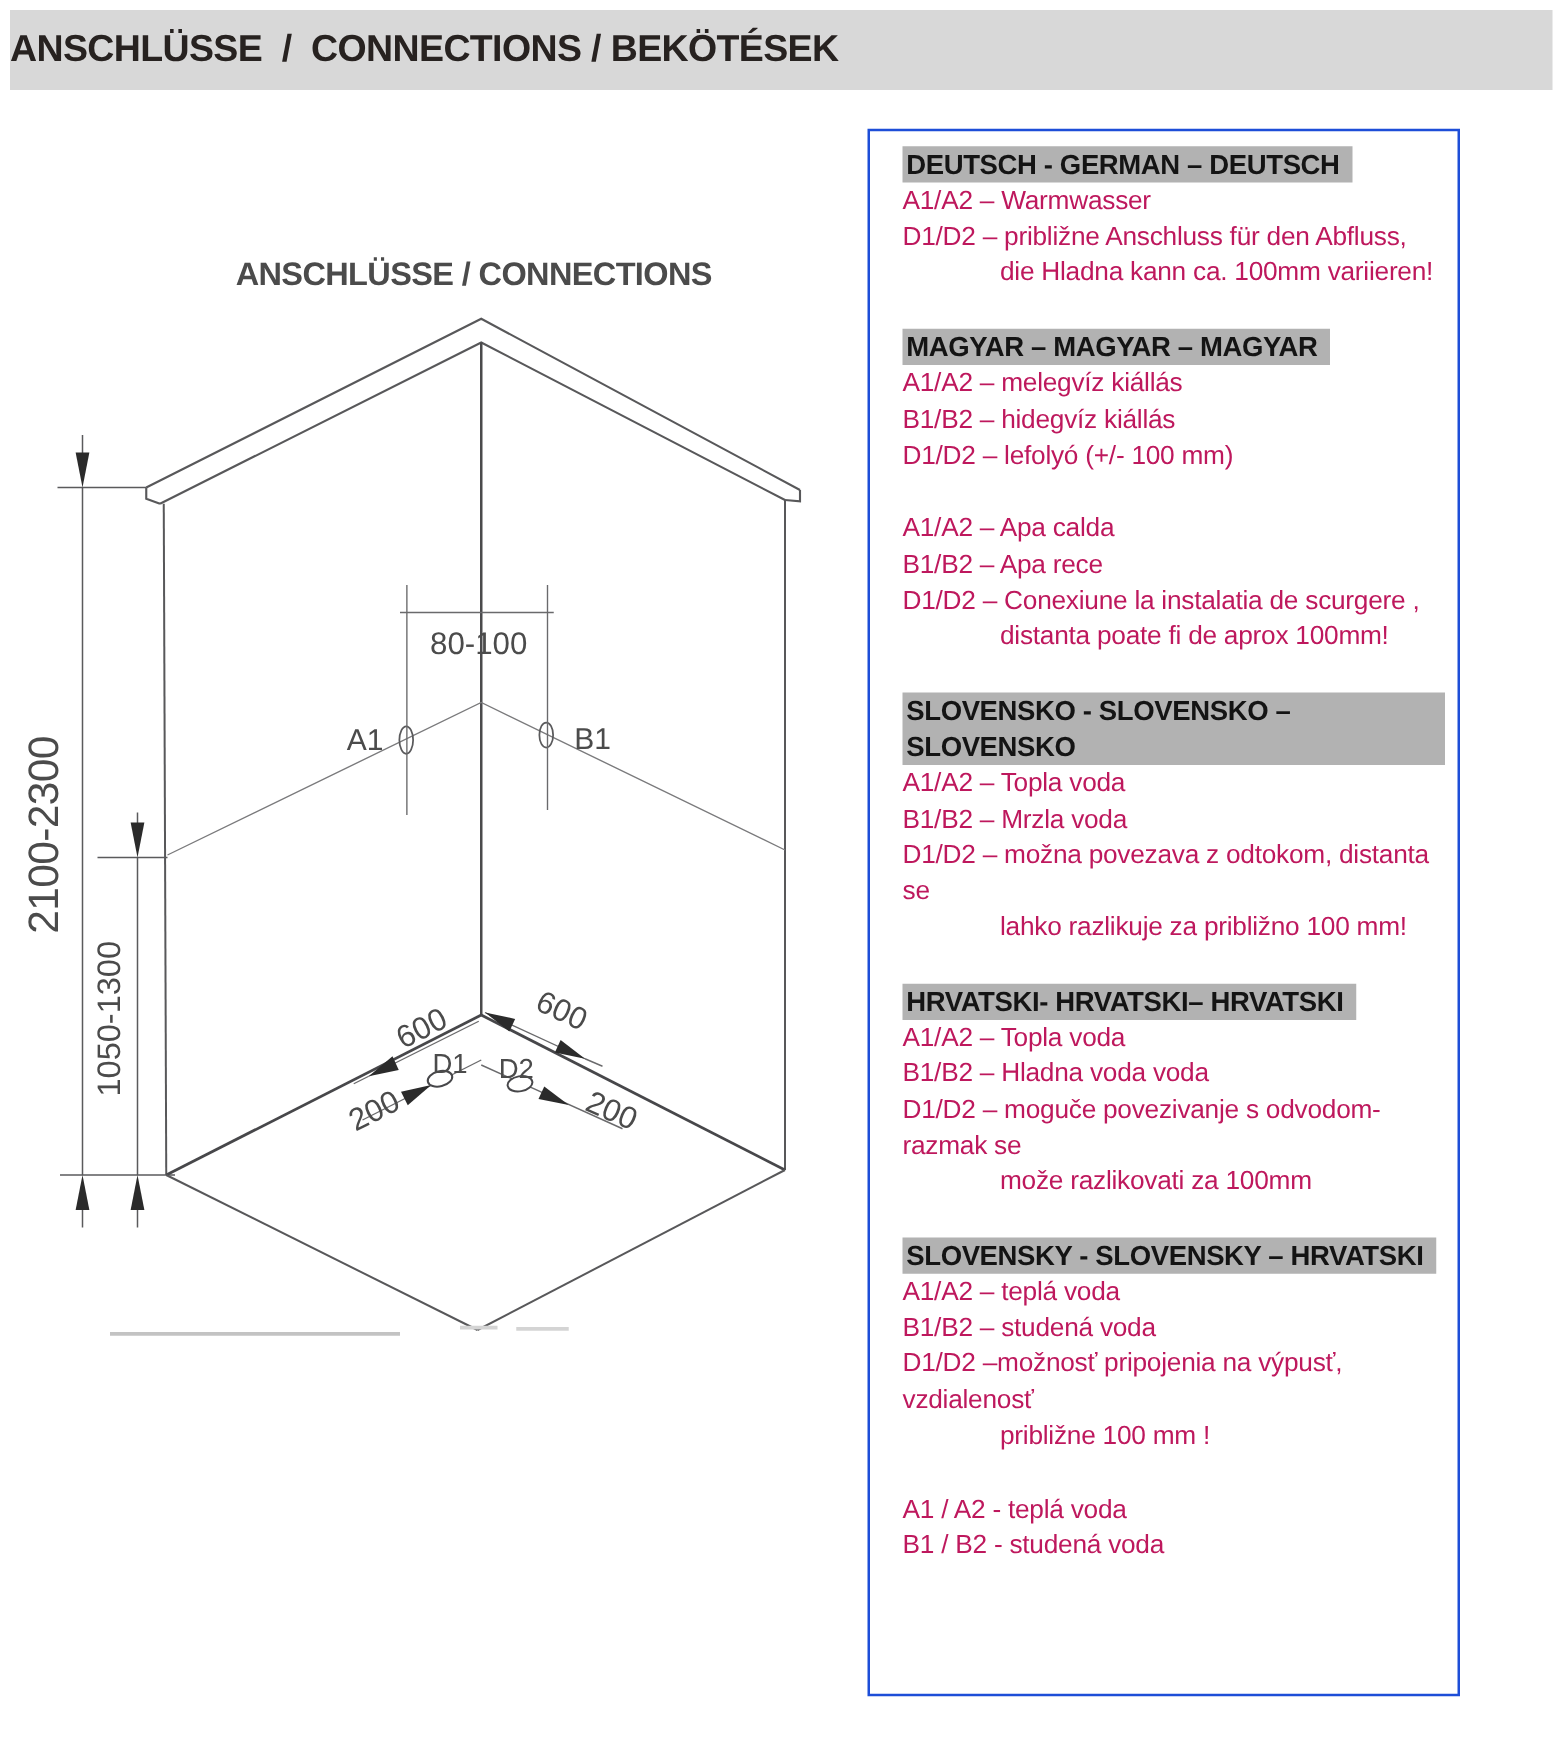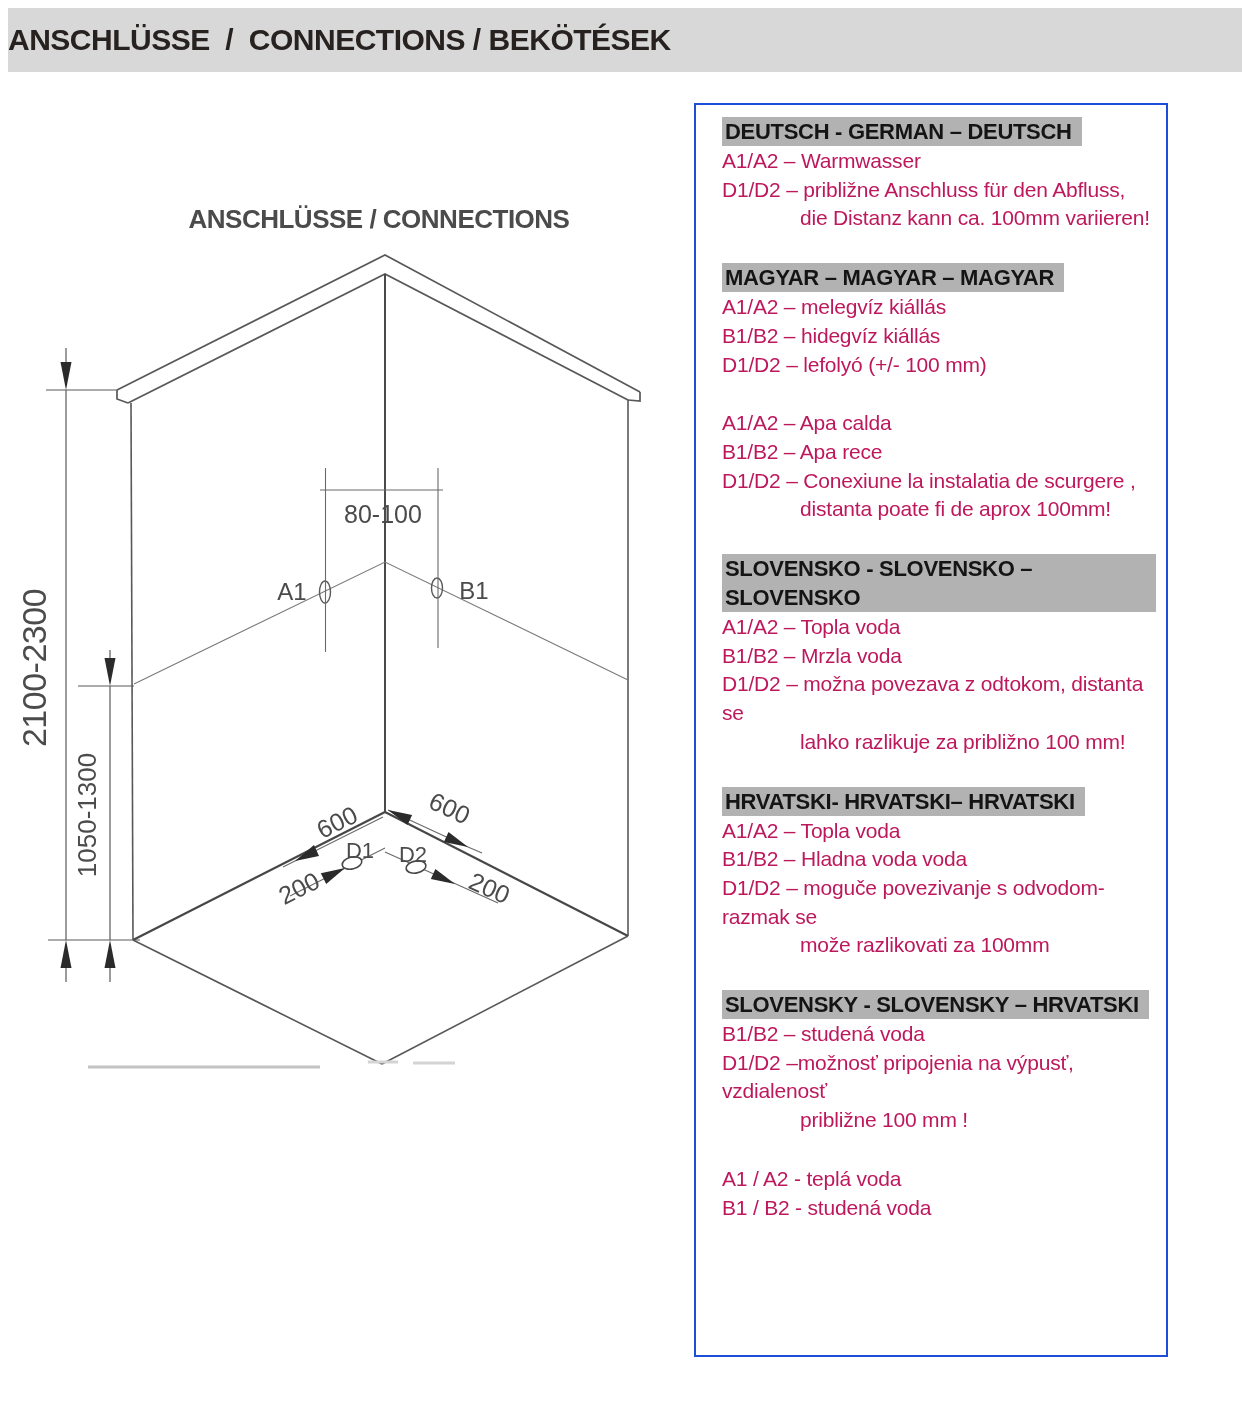--- a/index.html
+++ b/index.html
@@ -134,21 +134,21 @@
   <g stroke="#c3c3c3" stroke-width="3">
     <line x1="88" y1="1067" x2="320" y2="1067"></line>
     <line x1="368" y1="1062" x2="398" y2="1062" stroke="#d4d4d4"></line>
     <line x1="413" y1="1063" x2="455" y2="1063" stroke="#d4d4d4"></line>
   </g>
 </svg>
 </div>
 
 <div class="lang-panel">
   <div>
-      <div class="section"><div class="sec-title">DEUTSCH - GERMAN – DEUTSCH</div><div class="sec-line">A1/A2 – Warmwasser</div><div class="sec-line">D1/D2 – približne Anschluss für den Abfluss,</div><div class="sec-line indent">die Distanz kann ca. 100mm variieren!</div></div>
+      <div class="section"><div class="sec-title">DEUTSCH - GERMAN – DEUTSCH</div><div class="sec-line">A1/A2 – Warmwasser</div><div class="sec-line">D1/D2 – približne Anschluss für den Abfluss,</div><div class="sec-line indent">die Hladna kann ca. 100mm variieren!</div></div>
       <div class="section"><div class="sec-title">MAGYAR – MAGYAR – MAGYAR</div><div class="sec-line">A1/A2 – melegvíz kiállás</div><div class="sec-line">B1/B2 – hidegvíz kiállás</div><div class="sec-line">D1/D2 – lefolyó (+/- 100 mm)</div></div>
       <div class="section"><div class="sec-line">A1/A2 – Apa calda</div><div class="sec-line">B1/B2 – Apa rece</div><div class="sec-line">D1/D2 – Conexiune la instalatia de scurgere ,</div><div class="sec-line indent">distanta poate fi de aprox 100mm!</div></div>
       <div class="section"><div class="sec-title">SLOVENSKO - SLOVENSKO – SLOVENSKO</div><div class="sec-line">A1/A2 – Topla voda</div><div class="sec-line">B1/B2 – Mrzla voda</div><div class="sec-line">D1/D2 – možna povezava z odtokom, distanta se</div><div class="sec-line indent">lahko razlikuje za približno 100 mm!</div></div>
       <div class="section"><div class="sec-title">HRVATSKI- HRVATSKI– HRVATSKI</div><div class="sec-line">A1/A2 – Topla voda</div><div class="sec-line">B1/B2 – Hladna voda voda</div><div class="sec-line">D1/D2 – moguče povezivanje s odvodom-razmak se</div><div class="sec-line indent">može razlikovati za 100mm</div></div>
-      <div class="section"><div class="sec-title">SLOVENSKY - SLOVENSKY – HRVATSKI</div><div class="sec-line">B1/B2 – studená voda</div><div class="sec-line">D1/D2 –možnosť pripojenia na výpusť, vzdialenosť</div><div class="sec-line indent">približne 100 mm !</div></div>
+      <div class="section"><div class="sec-title">SLOVENSKY - SLOVENSKY – HRVATSKI</div><div class="sec-line">A1/A2 – teplá voda</div><div class="sec-line">B1/B2 – studená voda</div><div class="sec-line">D1/D2 –možnosť pripojenia na výpusť, vzdialenosť</div><div class="sec-line indent">približne 100 mm !</div></div>
       <div class="section"><div class="sec-line">A1 / A2 - teplá voda</div><div class="sec-line">B1 / B2 - studená voda</div></div>
     </div>
 </div>
 
 </body></html>

